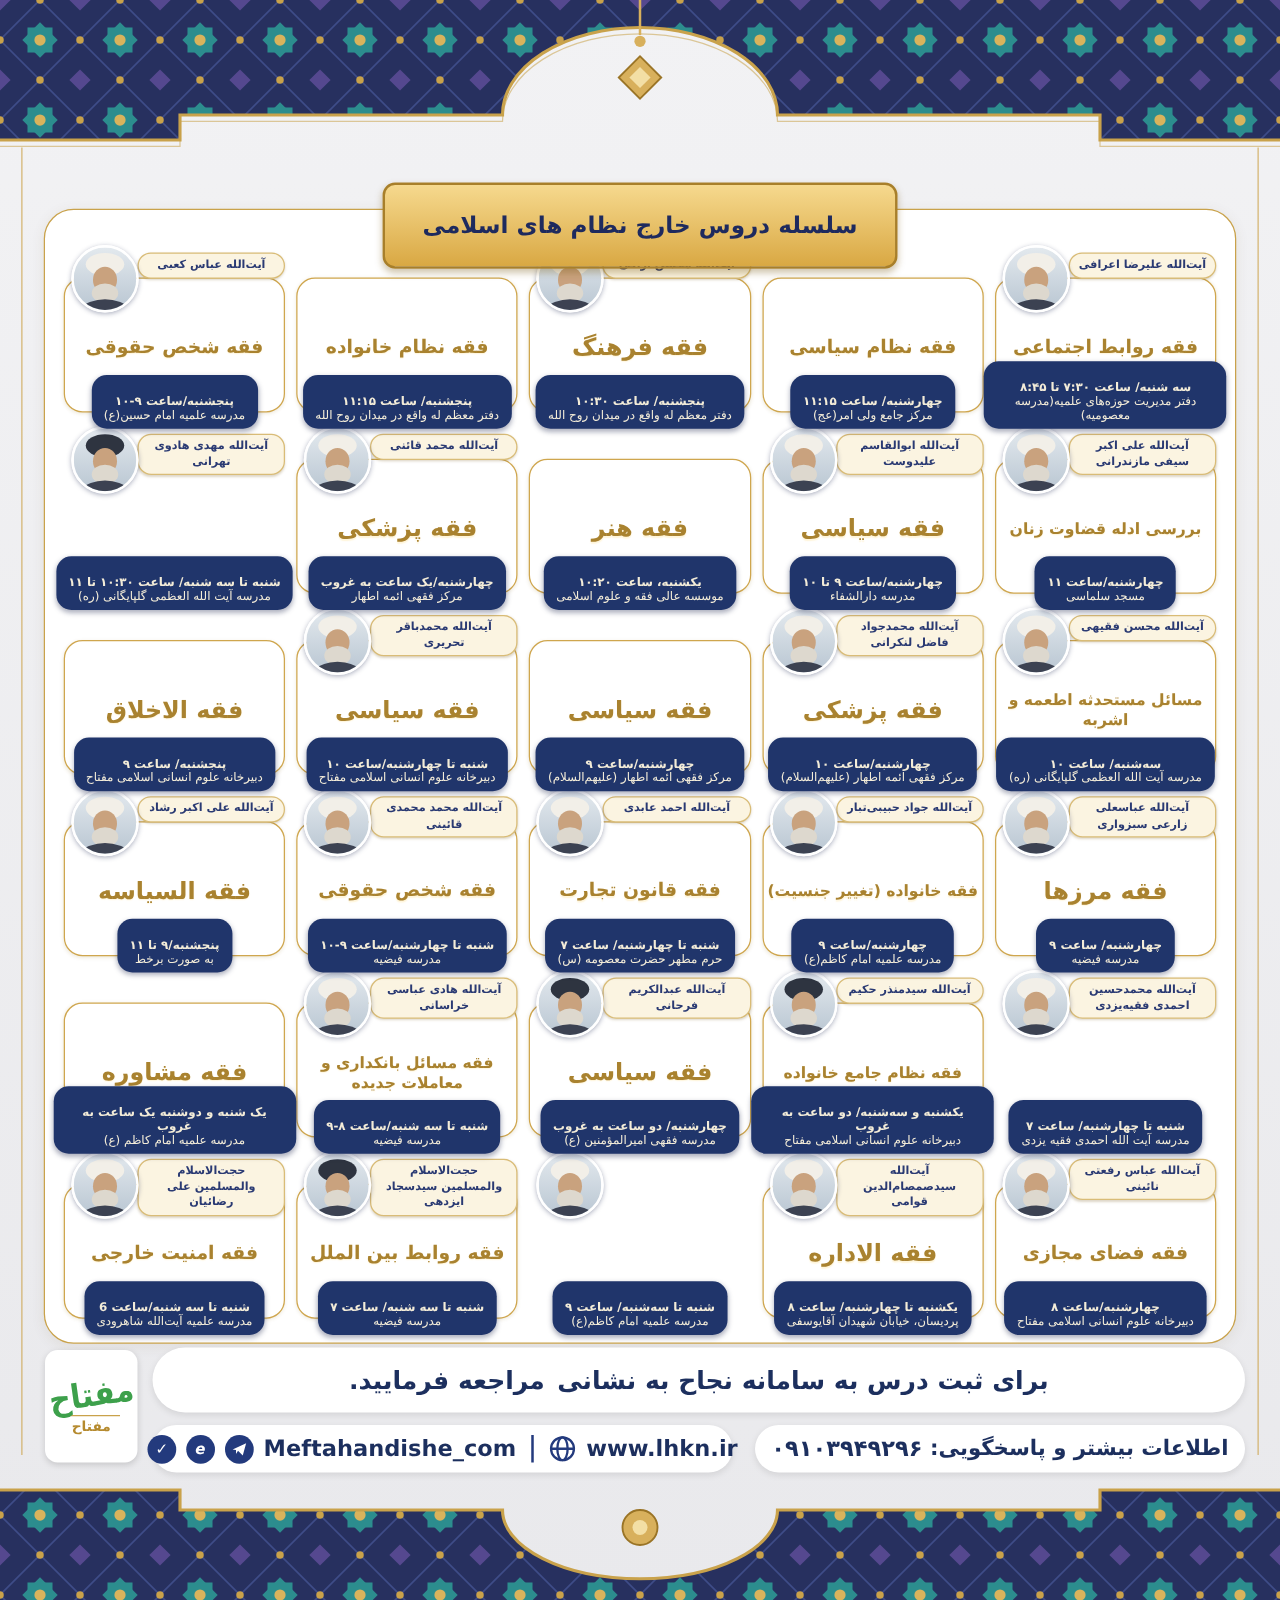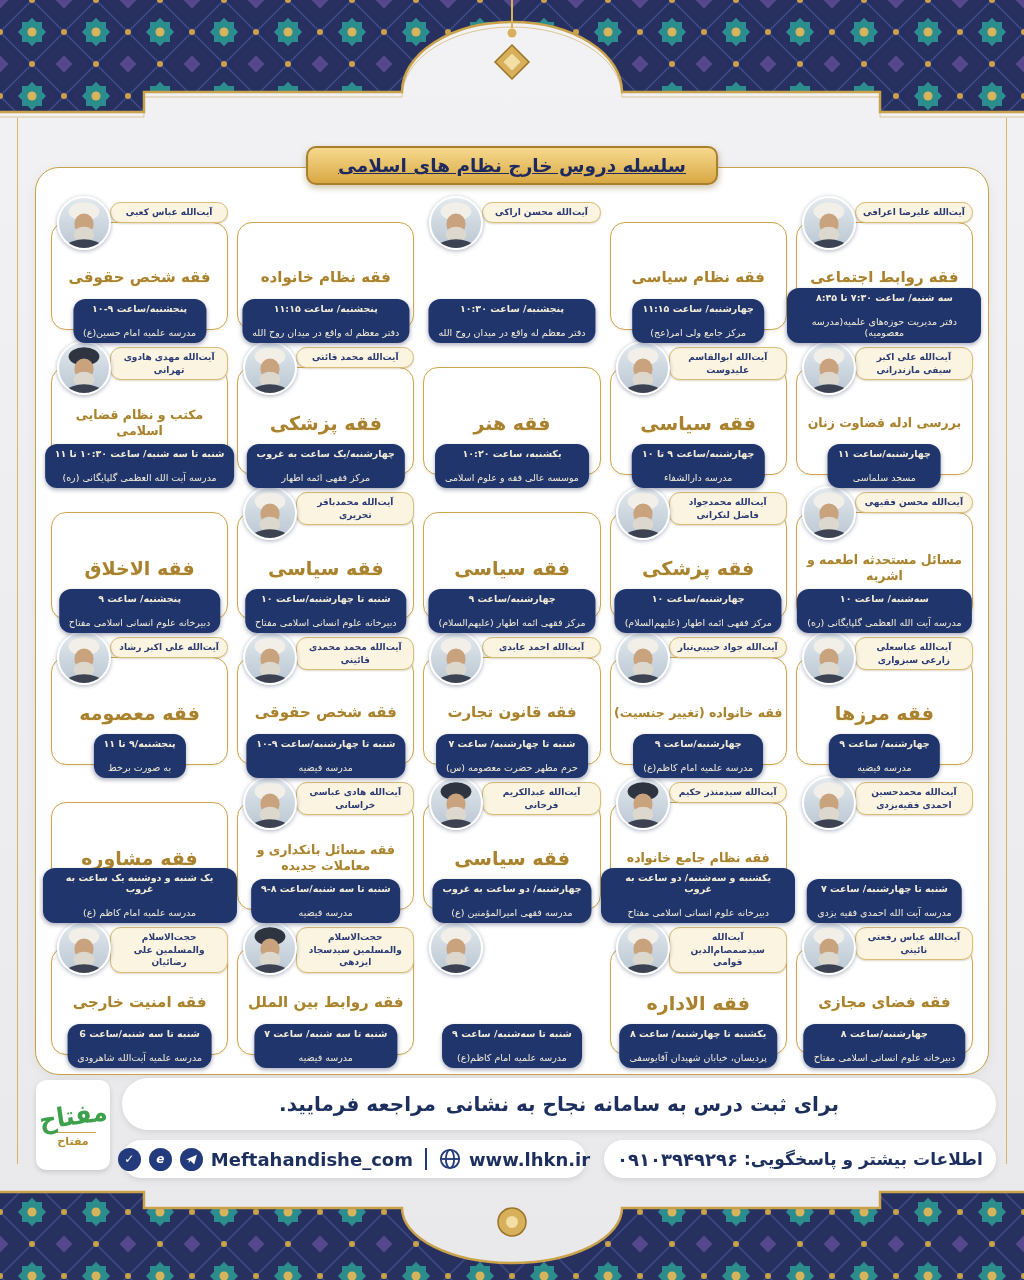--- a/index.html
+++ b/index.html
@@ -10,22 +10,22 @@
   .band{position:absolute;left:0;width:1024px;z-index:1;}
   .band.top{top:0;}
   .band.bottom{bottom:0;}
   .frame-line{position:absolute;top:118px;height:1046px;width:0;
     border-left:1.6px solid rgba(203,160,70,.75);z-index:0;}
   .frame-line.l{left:17px}.frame-line.r{right:17px}
 
   
   .banner{position:absolute;top:146px;left:50%;transform:translateX(-50%);z-index:8;
     background:linear-gradient(#f6d98e,#d9a843);border:2px solid #a87f2a;border-radius:10px;
-    padding:7px 30px;color:#1e2a5e;font-weight:bold;font-size:18.5px;white-space:nowrap;
-    box-shadow:0 3px 6px rgba(120,90,20,.35);text-decoration:underline;}
+    padding:22px 30px;color:#1e2a5e;font-weight:bold;font-size:18.5px;white-space:nowrap;
+    box-shadow:0 3px 6px rgba(120,90,20,.35);}
 
   
   .panel{position:absolute;left:35px;right:35px;top:167px;height:906px;z-index:4;
     background:#fff;border:1.6px solid #c9a24b;border-radius:24px;
     box-shadow:0 2px 10px rgba(100,80,30,.08);}
   .grid{position:absolute;top:30px;left:12px;right:12px;bottom:6px;
     display:flex;flex-direction:column;justify-content:space-between;}
   .row{display:flex;gap:3px;height:145px;}
 
   
@@ -38,24 +38,24 @@
   .course.long{font-size:15px;}
   .course.vlong{font-size:12.5px;}
   .photo{position:absolute;top:-2px;left:9px;width:50px;height:50px;border-radius:50%;
     border:2px solid #fff;box-shadow:0 1px 4px rgba(40,50,90,.4);z-index:4;
     background:linear-gradient(#e3e9ee,#b9c6d2);overflow:hidden;}
   .name-tag{position:absolute;top:4px;left:62px;right:3px;z-index:3;background:#fbf4e1;
     border:1px solid #d9bc77;border-radius:11px;color:#2a3a73;font-size:9px;font-weight:bold;
     text-align:center;padding:3px 6px;line-height:1.4;box-shadow:0 1px 2px rgba(120,90,30,.25);}
   .sched{position:absolute;bottom:0;left:50%;transform:translateX(-50%);z-index:5;
     background:#20356b;border-radius:12px;color:#f3ecd8;text-align:center;
-    padding:4px 10px 5px;width:max-content;max-width:95%;
+    padding:16px 10px 5px;width:max-content;max-width:95%;
     box-shadow:0 2px 4px rgba(20,30,70,.35);}
   .time{font-size:9.5px;font-weight:bold;}
-  .place{font-size:9.5px;margin-top:13px;}
+  .place{font-size:9.5px;margin-top:0;}
 
   
   .logo{position:absolute;left:36px;top:1080px;width:74px;height:90px;z-index:6;
     background:#fff;border-radius:10px;box-shadow:0 2px 5px rgba(0,0,0,.15);
     display:flex;flex-direction:column;align-items:center;justify-content:center;gap:2px;}
   .logo-calli{color:#3da04b;font-size:24px;font-weight:bold;transform:rotate(-8deg) scaleY(1.1);}
   .logo-div{width:46px;border-top:1px solid #c9a24b;}
   .logo-word{color:#b58a2e;font-size:11px;font-weight:bold;letter-spacing:1px;}
   .pill{position:absolute;background:#fff;border-radius:28px;z-index:6;
     box-shadow:0 2px 6px rgba(0,0,0,.10);display:flex;align-items:center;justify-content:center;}
@@ -152,20 +152,23 @@
       <div class="course long">فقه نظام سیاسی</div>
     </div>
 
     <div class="sched">
       <div class="time">چهارشنبه/ ساعت ۱۱:۱۵</div>
       <div class="place">مرکز جامع ولی امر(عج)</div>
     </div>
   </div>
 
   <div class="cell">
+    <div class="card-box">
+      <div class="course">فقه فرهنگ</div>
+    </div>
     <svg class="photo" viewBox="0 0 52 52">
       <ellipse class="turban" cx="26" cy="14" rx="16" ry="9.5" fill="#f2efe8"></ellipse>
       <ellipse cx="26" cy="27" rx="10" ry="11" fill="#c9a27e"></ellipse>
       <ellipse cx="26" cy="38" rx="11" ry="8" fill="#ddd8ce"></ellipse>
       <path d="M1,52 Q26,34 51,52 Z" fill="#3c4252"></path>
     </svg>
     <div class="name-tag"><span class="name">آیت‌الله محسن اراکی</span></div>
     <div class="sched">
       <div class="time">پنجشنبه/ ساعت ۱۰:۳۰</div>
       <div class="place">دفتر معظم له واقع در میدان روح الله</div>
@@ -257,23 +260,20 @@
       <path d="M1,52 Q26,34 51,52 Z" fill="#3c4252"></path>
     </svg>
     <div class="name-tag"><span class="name">آیت‌الله محمد قائنی</span></div>
     <div class="sched">
       <div class="time">چهارشنبه/یک ساعت به غروب</div>
       <div class="place">مرکز فقهی ائمه اطهار</div>
     </div>
   </div>
 
   <div class="cell">
-    <div class="card-box">
-      <div class="course vlong">مکتب و نظام قضایی اسلامی</div>
-    </div>
     <svg class="photo" viewBox="0 0 52 52">
       <ellipse class="turban" cx="26" cy="14" rx="16" ry="9.5" fill="#2e3440"></ellipse>
       <ellipse cx="26" cy="27" rx="10" ry="11" fill="#c9a27e"></ellipse>
       <ellipse cx="26" cy="38" rx="11" ry="8" fill="#ddd8ce"></ellipse>
       <path d="M1,52 Q26,34 51,52 Z" fill="#3c4252"></path>
     </svg>
     <div class="name-tag"><span class="name">آیت‌الله مهدی هادوی تهرانی</span></div>
     <div class="sched">
       <div class="time">شنبه تا سه شنبه/ ساعت ۱۰:۳۰ تا ۱۱</div>
       <div class="place">مدرسه آیت الله العظمی گلپایگانی (ره)</div>
@@ -418,21 +418,21 @@
     </svg>
     <div class="name-tag"><span class="name">آیت‌الله محمد محمدی قائینی</span></div>
     <div class="sched">
       <div class="time">شنبه تا چهارشنبه/ساعت ۹-۱۰</div>
       <div class="place">مدرسه فیضیه</div>
     </div>
   </div>
 
   <div class="cell">
     <div class="card-box">
-      <div class="course">فقه معصومه</div>
+      <div class="course">فقه السیاسه</div>
     </div>
     <svg class="photo" viewBox="0 0 52 52">
       <ellipse class="turban" cx="26" cy="14" rx="16" ry="9.5" fill="#f2efe8"></ellipse>
       <ellipse cx="26" cy="27" rx="10" ry="11" fill="#c9a27e"></ellipse>
       <ellipse cx="26" cy="38" rx="11" ry="8" fill="#ddd8ce"></ellipse>
       <path d="M1,52 Q26,34 51,52 Z" fill="#3c4252"></path>
     </svg>
     <div class="name-tag"><span class="name">آیت‌الله علی اکبر رشاد</span></div>
     <div class="sched">
       <div class="time">پنجشنبه/۹ تا ۱۱</div>

